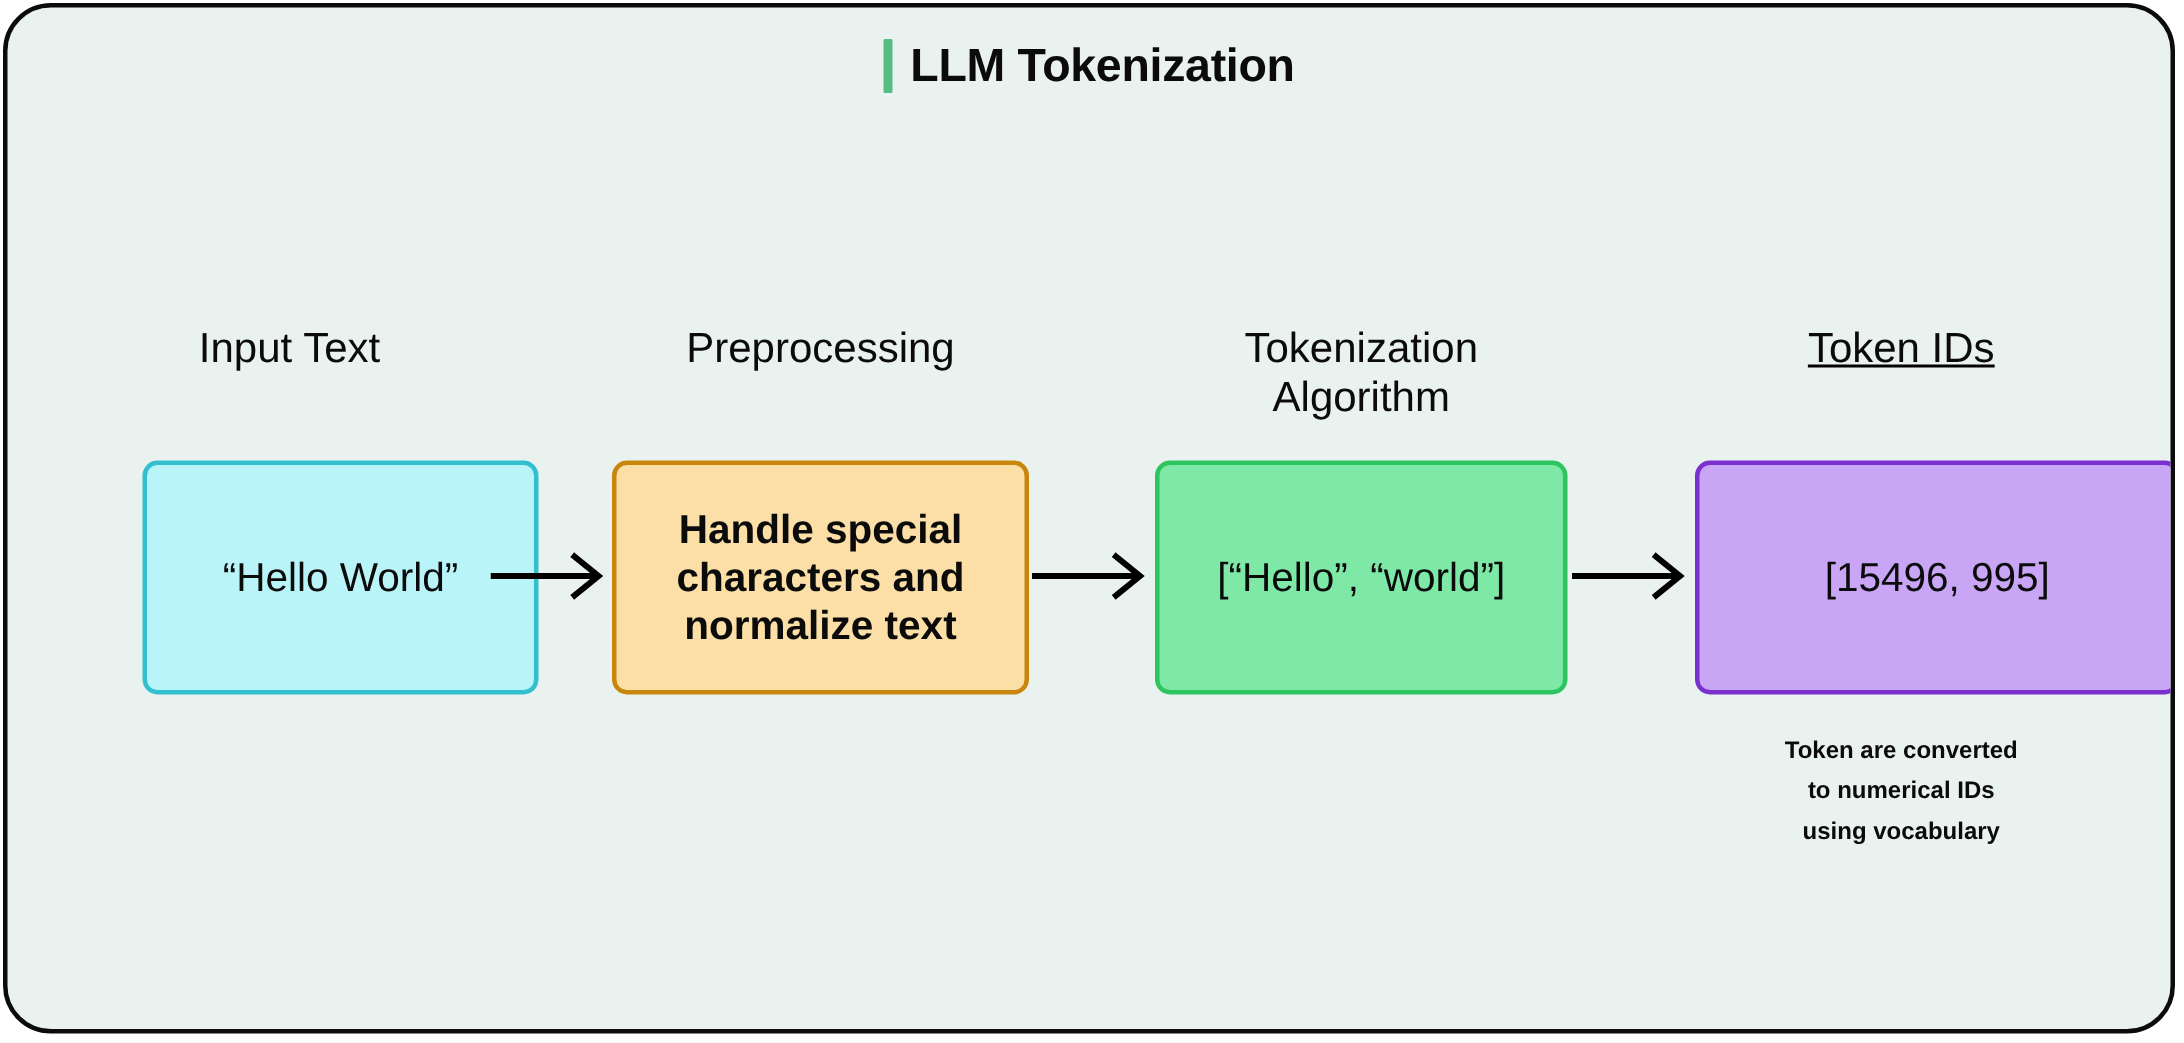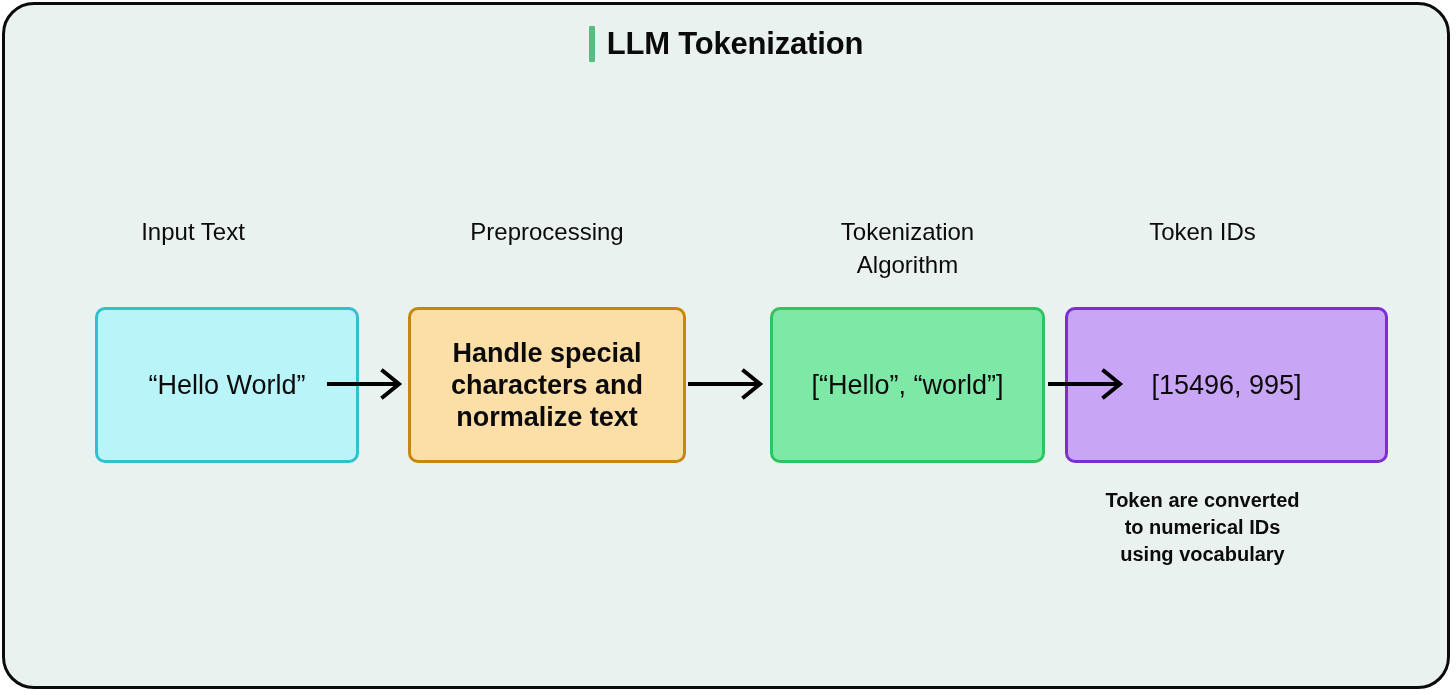--- a/index.html
+++ b/index.html
@@ -61,21 +61,21 @@
     line-height: 38px;
     white-space: nowrap;
   }
 
   
   .stage {
     position: absolute;
     top: 210px;
   }
   .stage-label {
-    font-size: 24px;
+    font-size: 28px;
     font-weight: normal;
     color: #0b0b0b;
     line-height: 33px;
     text-align: center;
     white-space: pre-line;
   }
   .node {
     position: absolute;
     top: 92px;
     box-sizing: border-box;
@@ -96,34 +96,34 @@
     padding: 0 10px;
   }
   .node-text.bold {
     font-weight: bold;
   }
 
   
   #stage-input      { left: 56px;   width: 264px; }
   #stage-preprocess { left: 403px;  width: 278px; }
   #stage-algorithm  { left: 765px;  width: 275px; }
-  #stage-tokenids   { left: 1060px; width: 275px; }
+  #stage-tokenids   { left: 1125px; width: 275px; text-decoration: underline; }
 
   #node-input      { left: 0; width: 264px; }
   #node-preprocess { left: 0; width: 278px; }
   #node-algorithm  { left: 0; width: 275px; }
   #node-tokenids   { left: 0; width: 323px; }
 
   .caption {
     position: absolute;
     top: 272px;
     left: 0;
     width: 100%;
     text-align: center;
-    font-size: 20px;
+    font-size: 16px;
     font-weight: bold;
     color: #0b0b0b;
     line-height: 27px;
     white-space: pre-line;
   }
 
   
   .arrow {
     position: absolute;
     top: 362px;

